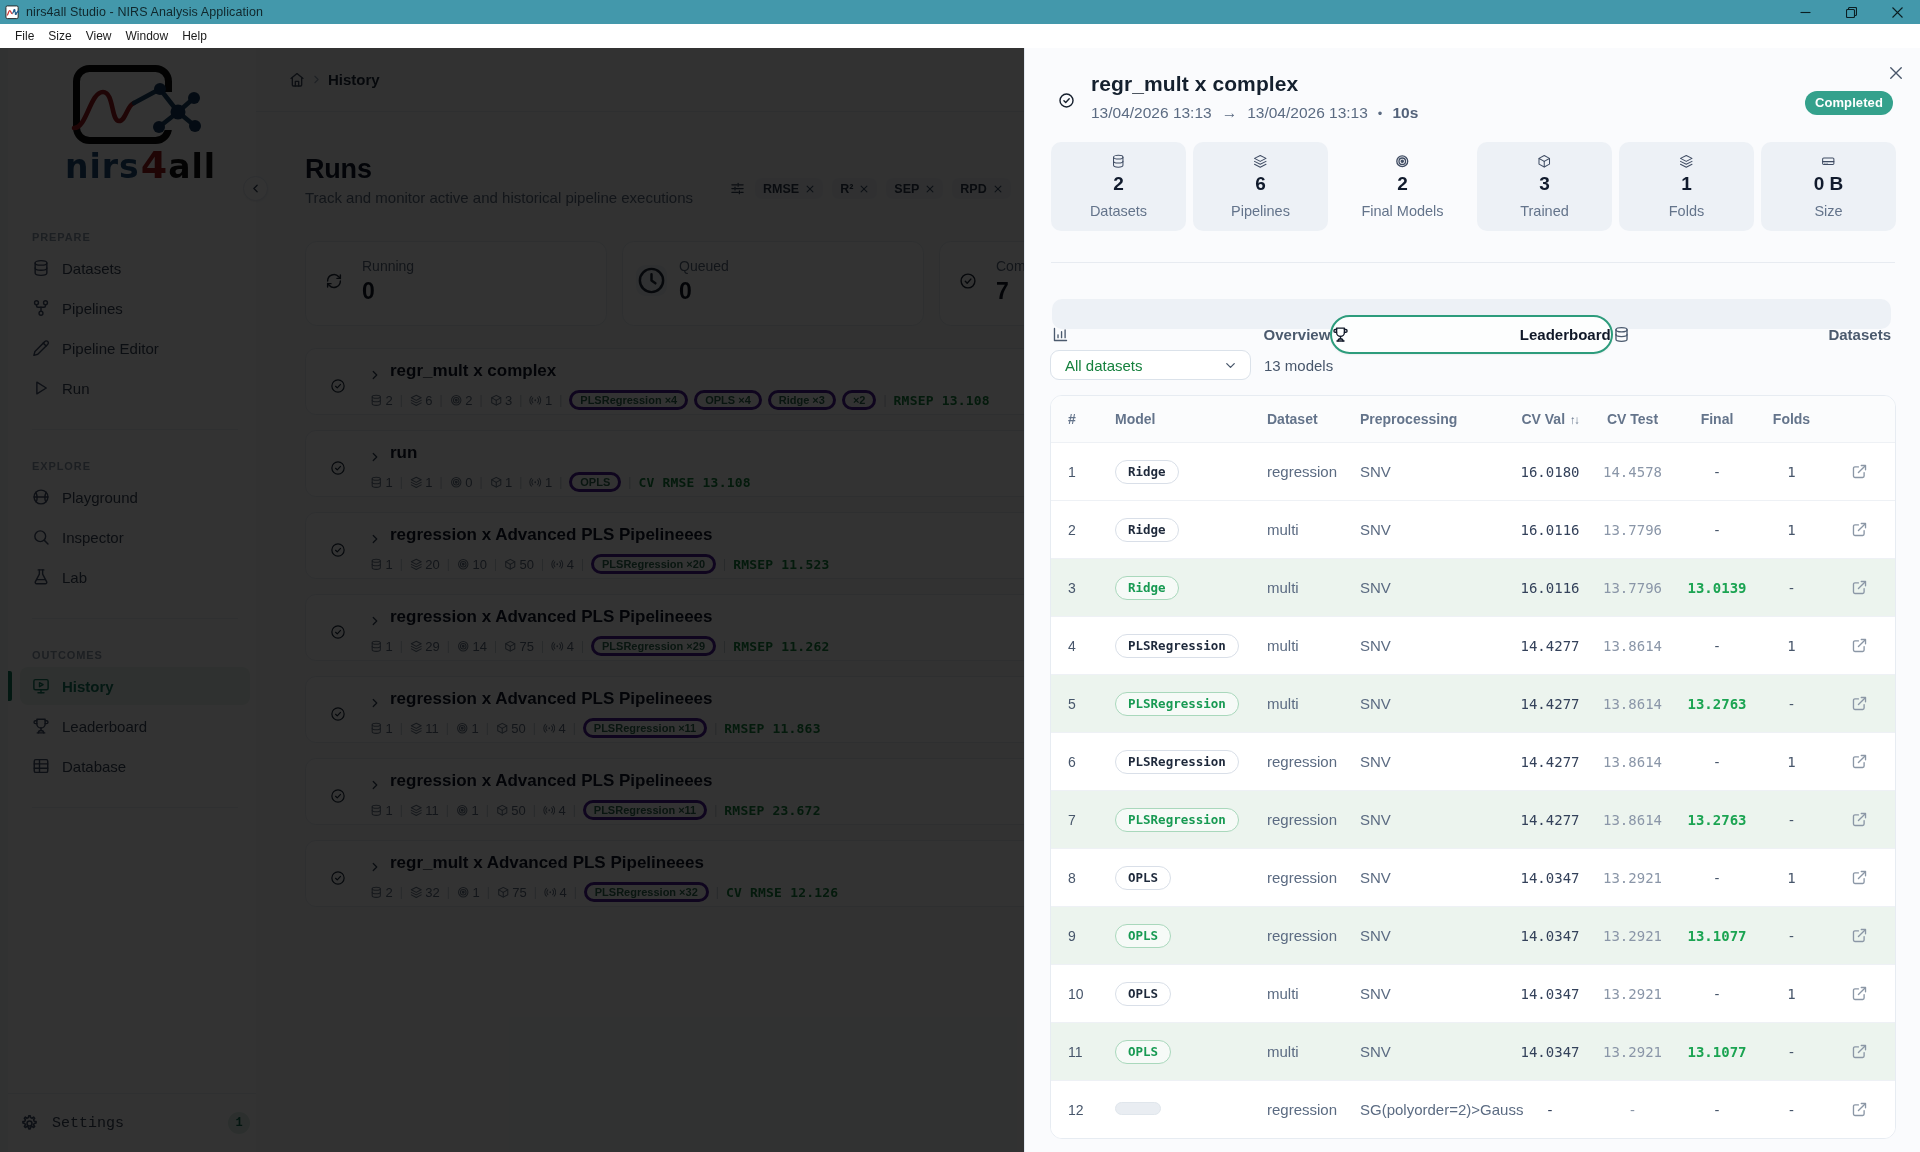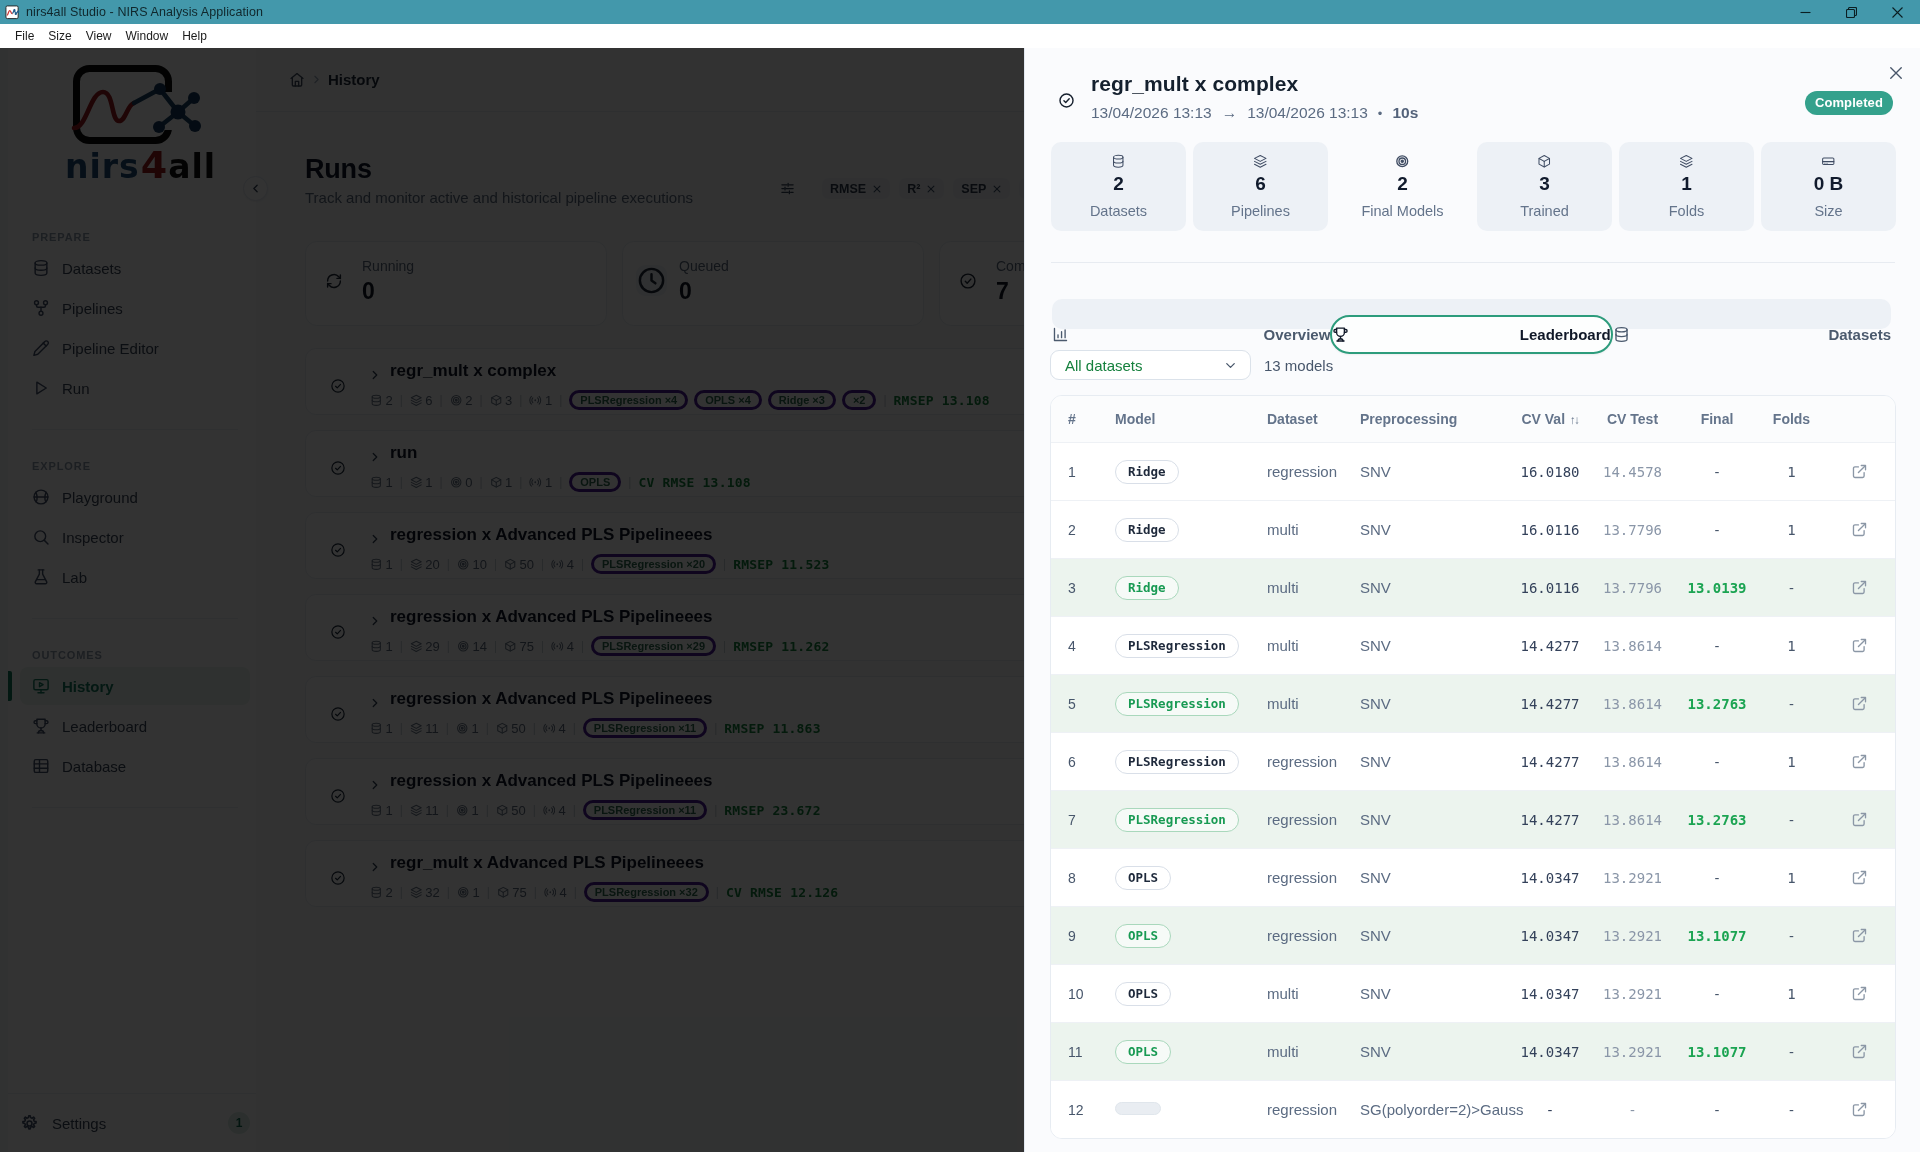--- a/index.html
+++ b/index.html
@@ -31,36 +31,36 @@
 .collapse-btn { position:absolute; left:243px; top:128px; width:25px; height:25px; border-radius:50%; background:#ffffff; border:1px solid #e2e8f0; display:flex; align-items:center; justify-content:center; color:#334155; z-index:5; box-shadow:0 1px 2px rgba(0,0,0,0.06); }
 .nav { padding:8px 12px 0 12px; flex:1 1 auto; }
 .nav-section { margin-bottom:2px; }
 .nav-label { font-size:11px; font-weight:bold; color:#8e9aab; letter-spacing:0.9px; padding:15px 12px 6px 12px; }
 .nav-item { display:flex; align-items:center; gap:12px; height:38px; padding:0 12px; border-radius:8px; color:#3b4759; font-size:15px; position:relative; margin-bottom:2px; }
 .nav-item .nicon { width:18px; height:18px; color:#44506a; flex:0 0 auto; }
 .nav-item.active { background:#e9f3ee; color:#157a5e; font-weight:bold; }
 .nav-item.active .nicon { color:#157a5e; }
 .nav-item.active::before { content:""; position:absolute; left:-12px; top:4px; bottom:4px; width:4px; border-radius:0 2px 2px 0; background:#0f7a5c; }
 .nav-divider { height:1px; background:#e8edf2; margin:22px 12px 15px 12px; }
-.sidebar-footer { border-top:1px solid #e8edf2; padding:12px 12px; }
+.sidebar-footer { border-top:1px solid #e8edf2; padding:12px 12px;font-family:Liberation Mono, monospace; }
 .settings-row { display:flex; align-items:center; gap:13px; color:#3b4759; font-size:15px; height:34px; }
 .settings-row .nicon { width:19px; height:19px; color:#44506a; }
 .settings-badge { margin-left:auto; width:22px; height:22px; border-radius:50%; background:#d9ece4; color:#136a50; font-size:12px; font-weight:bold; display:flex; align-items:center; justify-content:center; }
 
 
 .main { position:absolute; left:256px; top:0; width:1664px; height:1104px; background:#f7f9fb; }
 .crumbbar { height:64px; border-bottom:1px solid #e6ebf1; display:flex; align-items:center; padding-left:33px; background:#f7f9fb; }
 .crumb-home { width:16px; height:16px; color:#404c5e; }
 .crumb-sep { width:13px; height:13px; color:#9aa5b4; margin:0 5px; }
 .crumb-page { font-size:15px; font-weight:bold; color:#1e2a3a; }
 .content { padding:0 0 0 49px; }
 .page-head { margin-top:42px; display:flex; }
 .page-title { font-size:27px; font-weight:800; color:#101828; letter-spacing:-0.2px; }
 .page-sub { font-size:15px; color:#5d6b7e; margin-top:4px; }
-.filter-row { position:absolute; left:524px; top:130px; display:flex; align-items:center; gap:27px; }
+.filter-row { position:absolute; left:474px; top:130px; display:flex; align-items:center; gap:10px; }
 .filter-icon { width:15px; height:15px; color:#334155; }
 .fchip { display:flex; align-items:center; gap:6px; background:#edf1f5; border-radius:7px; height:21px; padding:0 8px; font-size:12.5px; font-weight:bold; color:#2f3b4d; }
 .fchip .x { width:10px; height:10px; color:#41506a; }
 .stats-row { display:flex; gap:15px; margin-top:35px; }
 .scard { width:302px; height:85px; background:#ffffff; border:1px solid #e7ecf1; border-radius:12px; position:relative; }
 .scard .icon { position:absolute; left:19px; top:30px; width:18px; height:18px; color:#1f2937; }
 .scard .icon-chip { position:absolute; left:13px; top:23px; width:31px; height:31px; border-radius:9px; background:#f1f4f8; display:flex; align-items:center; justify-content:center; }
 .scard .icon-chip svg { width:18px; height:18px; color:#1f2937; }
 .scard .lbl { position:absolute; left:56px; top:16px; font-size:14px; color:#5d6b7e; }
 .scard .val { position:absolute; left:56px; top:36px; font-size:23px; font-weight:800; color:#0f1726; }

